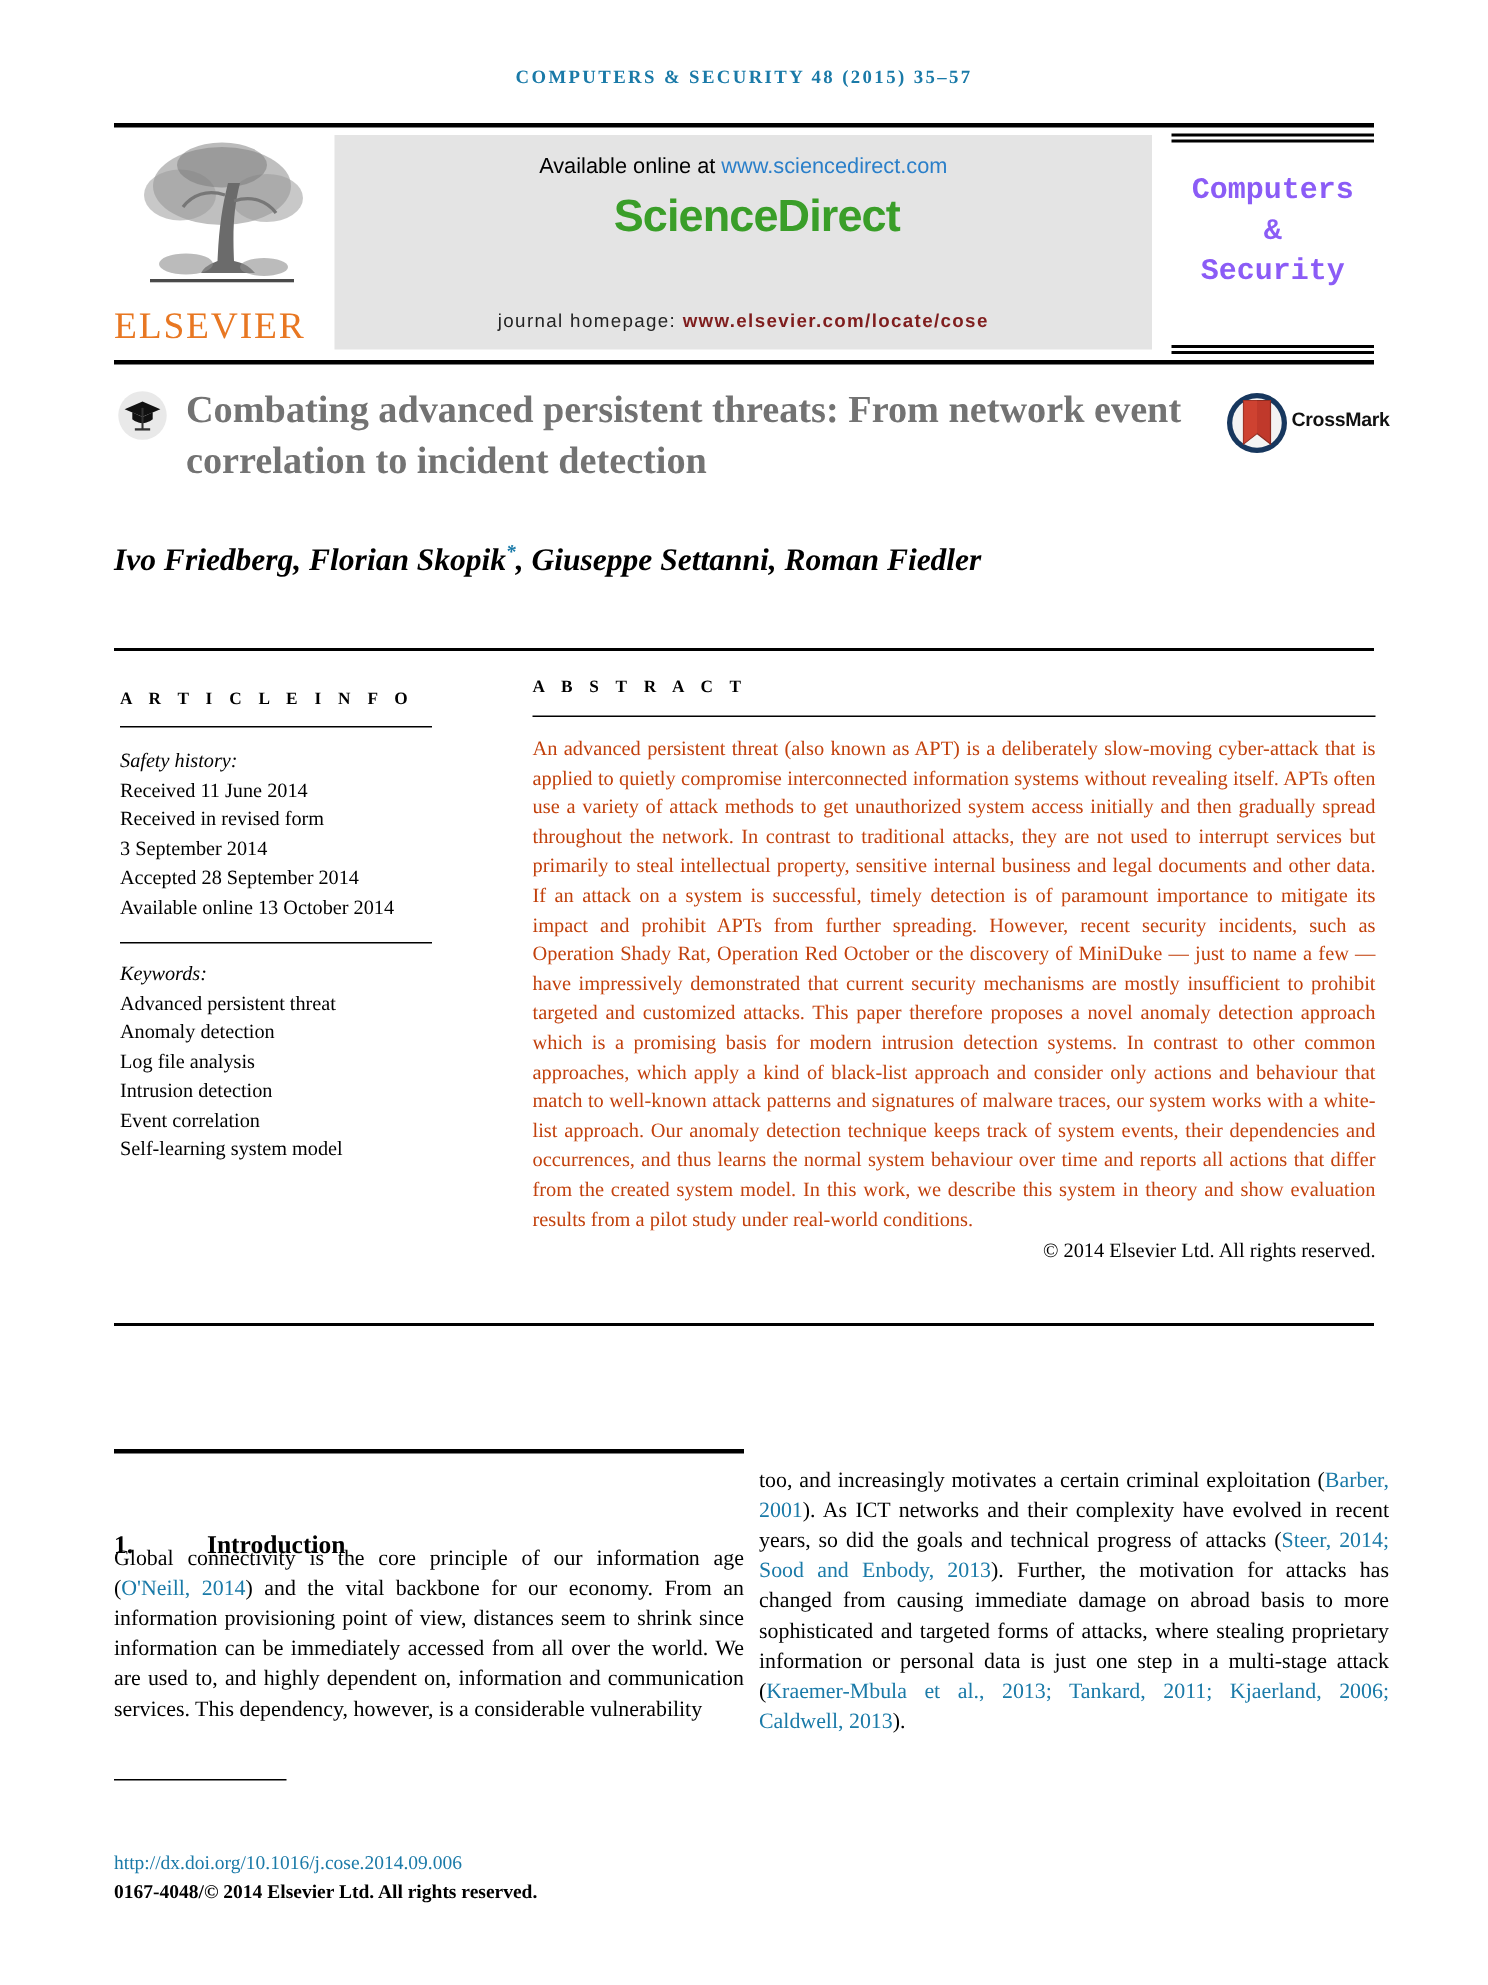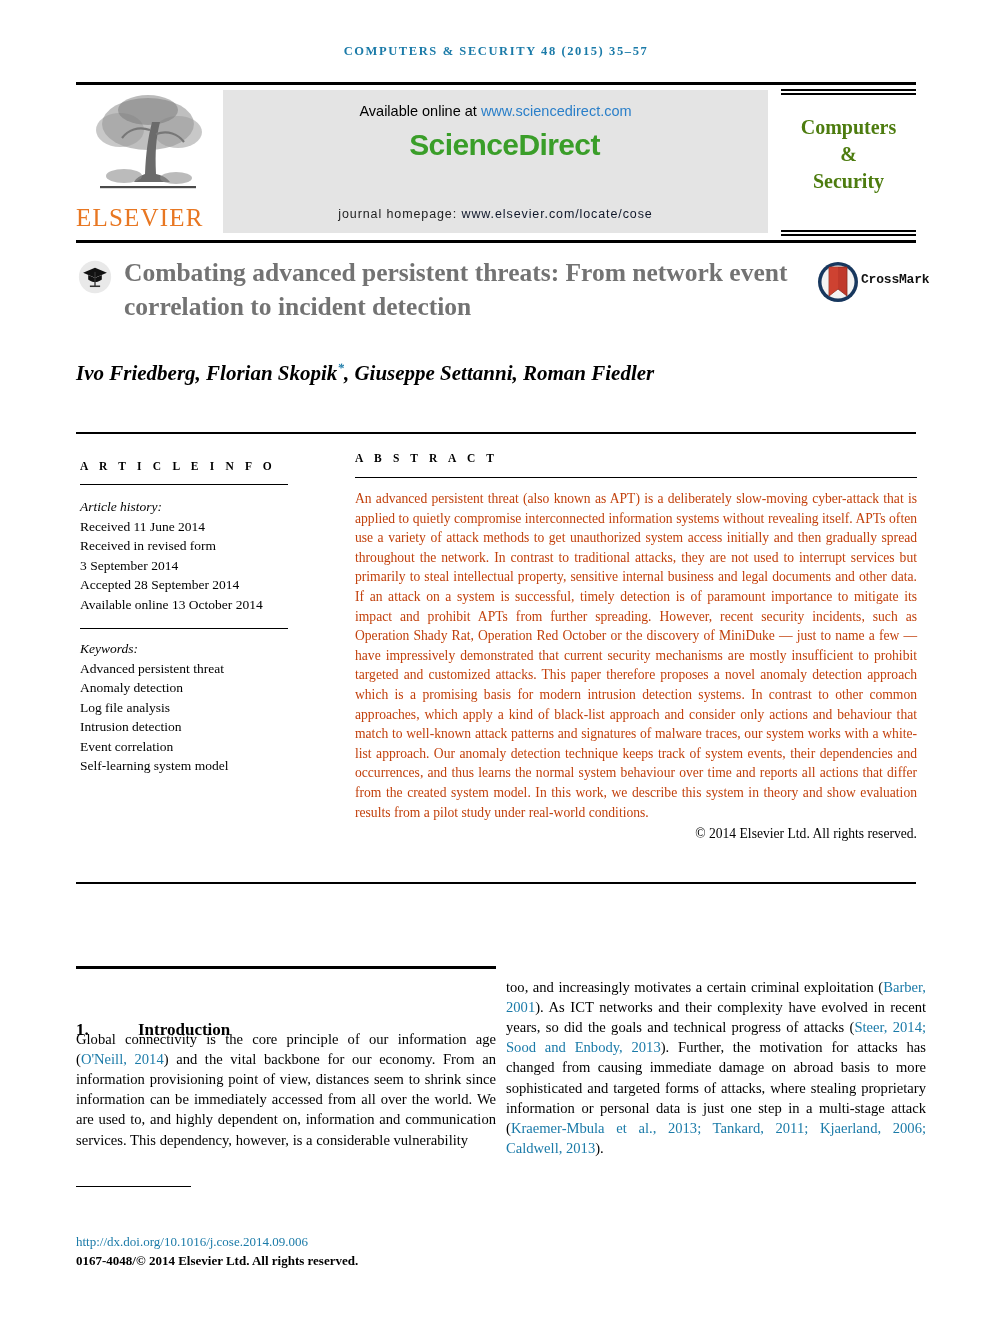--- a/index.html
+++ b/index.html
@@ -95,21 +95,21 @@
   }
   .sd-homepage {
     position: absolute;
     left: 0; right: 0;
     bottom: 12px;
     font-family: "Liberation Sans", sans-serif;
     font-size: 12.5px;
     letter-spacing: 0.9px;
     color: #222;
   }
-  .sd-homepage a { color: #0f172a; text-decoration: none; }
+  .sd-homepage a { color: #7f1d1d; text-decoration: none; font-weight: bold; }
 
   .journal-box {
     position: absolute;
     left: 705px;
     top: 0px;
     width: 135px;
     height: 156px;
   }
   .jb-rule-top, .jb-rule-bot {
     position: absolute;
@@ -118,25 +118,25 @@
   .jb-rule-top { top: 5px; }
   .jb-rule-bot { top: 146px; }
   .jb-rule-top div, .jb-rule-bot div {
     background: #000; height: 2px; margin-bottom: 2px;
   }
   .journal-title {
     position: absolute;
     left: 0; top: 30px;
     width: 135px;
     text-align: center;
-    font-family: Liberation Serif, serif;
+    font-family: Liberation Mono, monospace;
     font-weight: bold;
     font-size: 20px;
     line-height: 27px;
-    color: #4d7c0f;
+    color: #8b5cf6;
   }
   .rule-thick-bottom {
     position: absolute;
     left: 76px;
     top: 240px;
     width: 840px;
     height: 3px;
     background: #000;
   }
 
@@ -169,21 +169,21 @@
     position: absolute;
     left: 740px;
     top: 4px;
     width: 110px;
     height: 46px;
   }
   .cm-label {
     position: absolute;
     left: 45px;
     top: 12px;
-    font-family: Liberation Mono, monospace;
+    font-family: Liberation Sans, sans-serif;
     font-weight: bold;
     font-size: 13px;
     color: #111;
     letter-spacing: -0.2px;
   }
 
   
   .authors {
     position: absolute;
     left: 76px;
@@ -444,21 +444,21 @@
   </div>
 
   <div class="authors"><span>Ivo Friedberg, Florian Skopik</span><sup>*</sup><span>, Giuseppe Settanni, Roman Fiedler</span></div>
 
   <div class="rule-info-top"></div>
 
   <div class="info-col">
     <div class="colhead">A R T I C L E  I N F O</div>
     <div class="info-rule"></div>
     <div class="info-block">
-      <div class="lab">Article history:</div>
+      <div class="lab">Safety history:</div>
       <div>Received 11 June 2014</div>
       <div>Received in revised form</div>
       <div>3 September 2014</div>
       <div>Accepted 28 September 2014</div>
       <div>Available online 13 October 2014</div>
     </div>
     <div class="kw-rule"></div>
     <div class="info-block">
       <div class="lab">Keywords:</div>
       <div>Advanced persistent threat</div>

